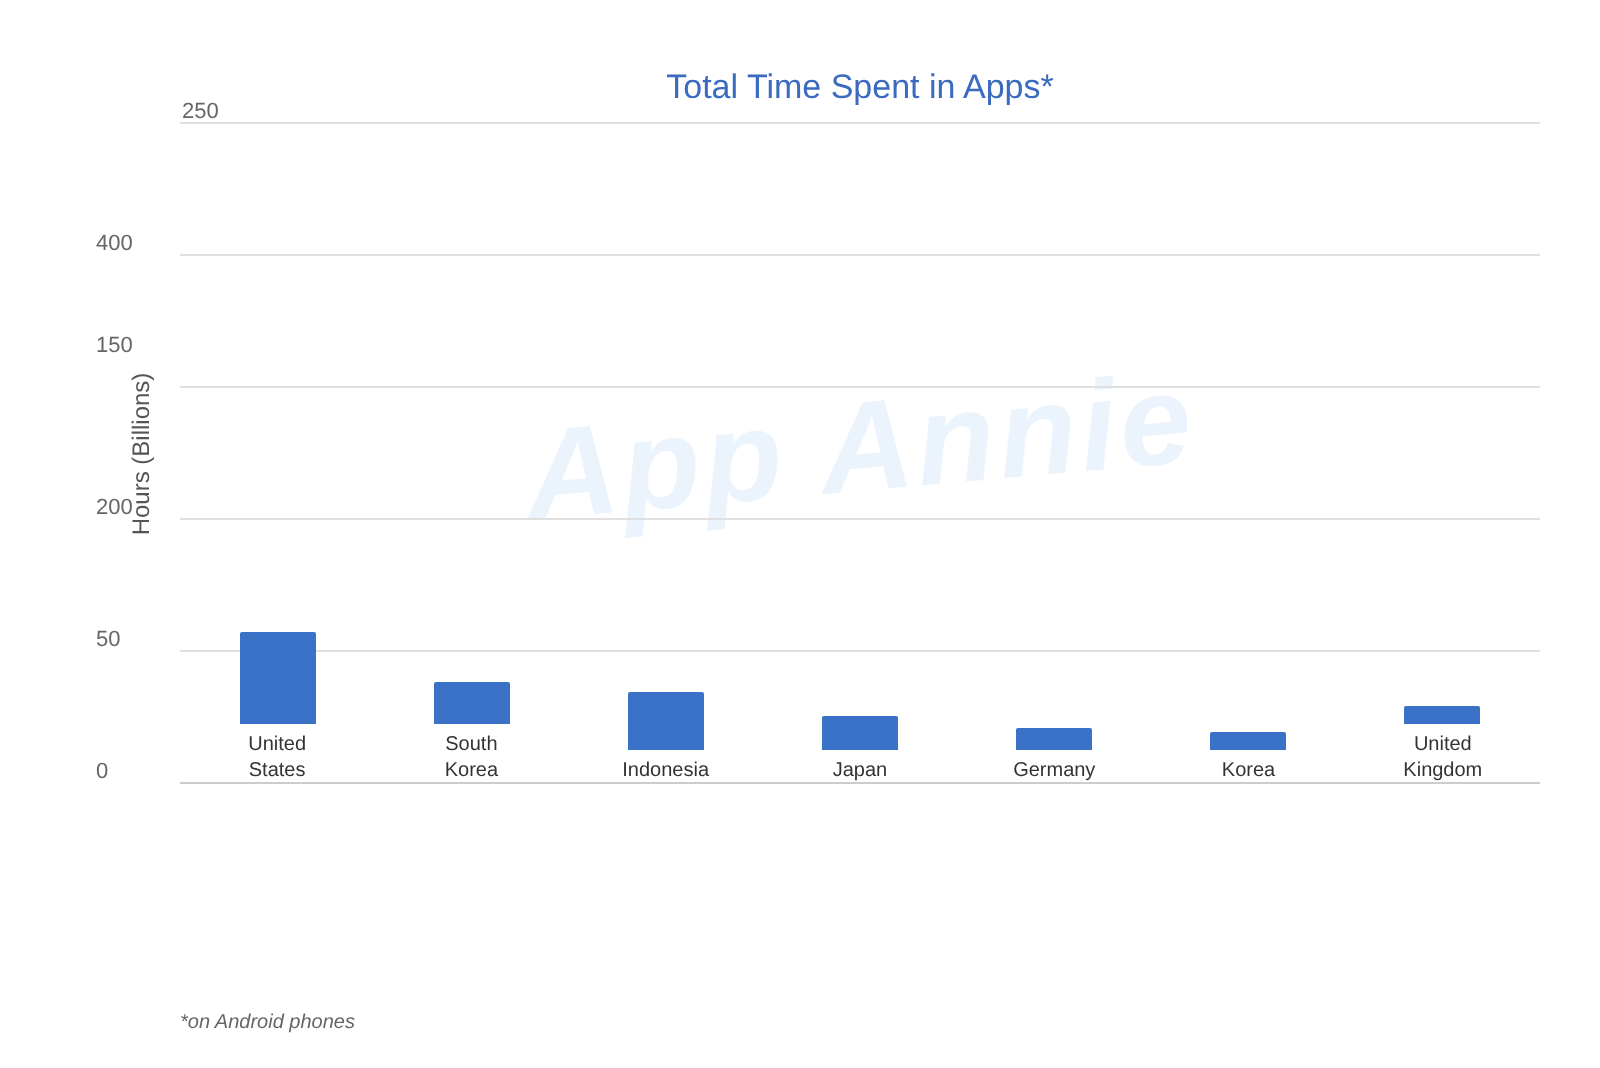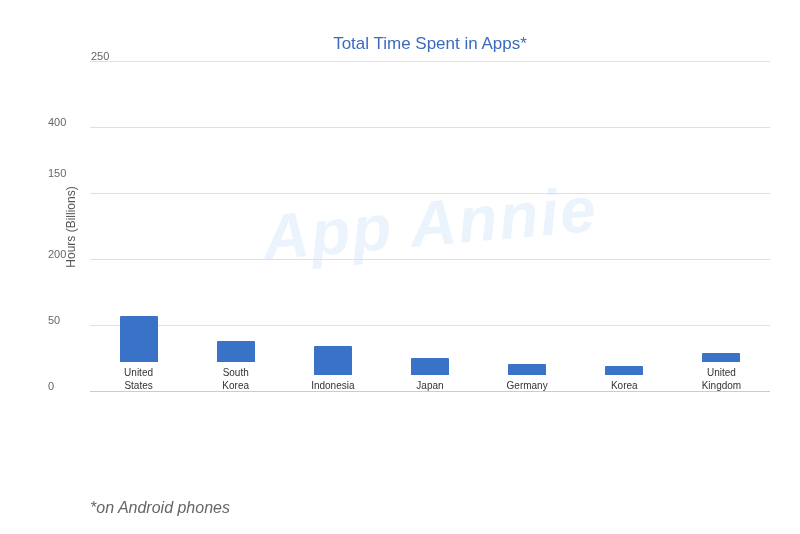--- a/index.html
+++ b/index.html
@@ -97,21 +97,21 @@
     }
     .x-axis-line {
       position: absolute;
       bottom: 0; left: 0; right: 0;
       border-top: 1px solid #ccc;
     }
     .footnote {
       position: absolute;
       bottom: 5px;
       left: 80px;
-      font-size: 16px;
+      font-size: 10px;
       color: #666;
       font-style: italic;
     }
   </style>
 </head>
 <body>
 
 <div class="chart-container">
   <div class="chart-title">
     <span>Total Time Spent in Apps*</span><br>

